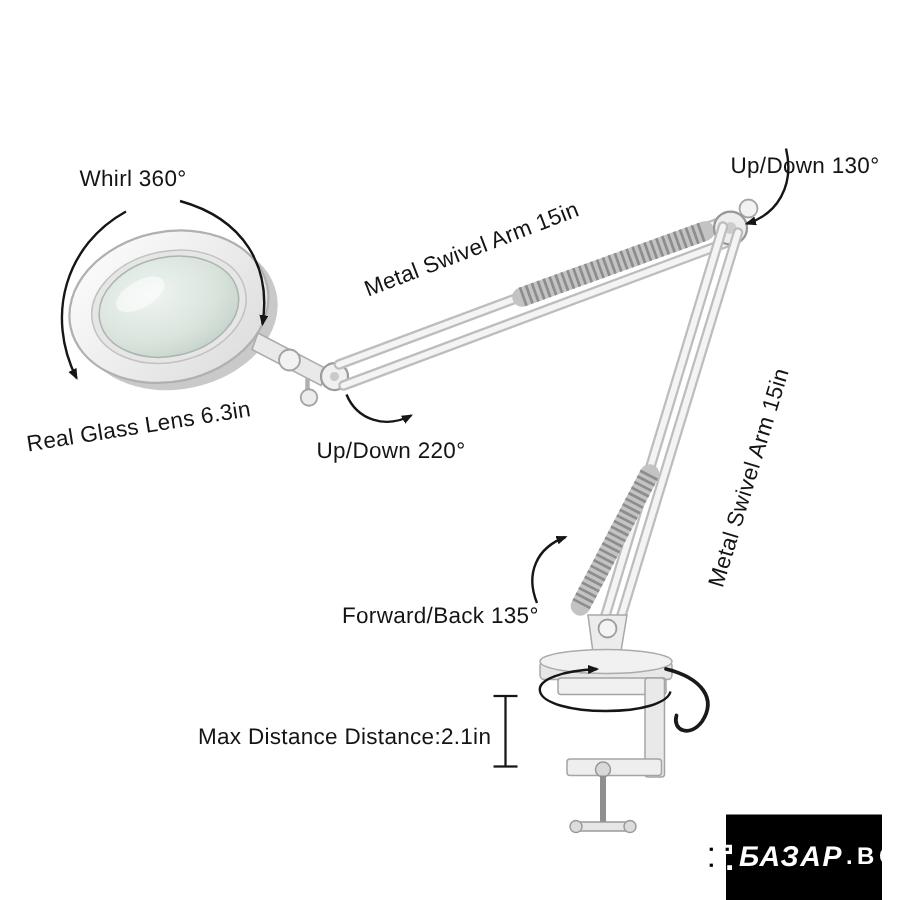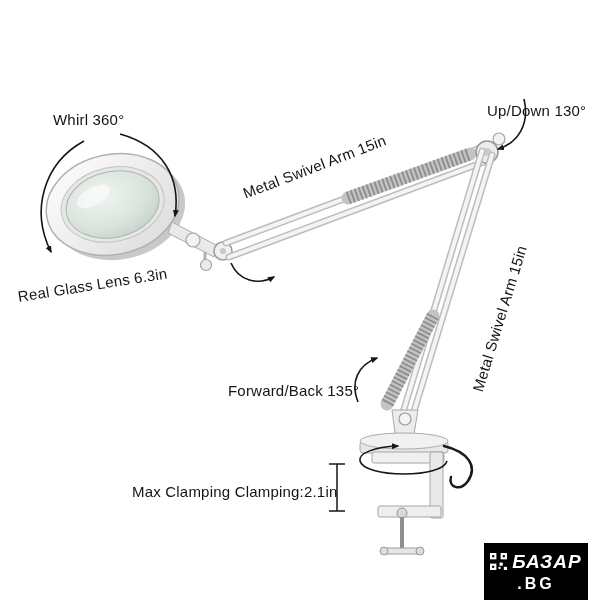--- a/index.html
+++ b/index.html
@@ -11,26 +11,26 @@
   .lbl{
     position:absolute;font-size:15px;line-height:17px;white-space:nowrap;
     color:#141414;letter-spacing:.2px;
   }
   .lbl-whirl{left:53px;top:111px;}
   .lbl-ud270{left:487px;top:102px;}
   .lbl-arm-upper{left:212px;top:158px;width:205px;text-align:center;transform:rotate(-21deg);transform-origin:center;}
   .lbl-ud220{left:211px;top:292px;}
   .lbl-lens{left:18px;top:288px;transform:rotate(-9deg);transform-origin:left center;}
   .lbl-arm-right{left:397px;top:310px;width:205px;text-align:center;transform:rotate(-73deg);transform-origin:center;}
-  .lbl-fb{left:228px;top:382px;}
+  .lbl-fb{left:228px;top:402px;}
   .lbl-lr{left:474px;top:452px;}
   .lbl-clamp{left:132px;top:483px;}
   .watermark{
     position:absolute;right:0;bottom:0;width:104px;height:57px;background:#000000;
-    color:#ffffff;display:flex;flex-direction:column;align-items:center;justify-content:center;gap:2px;
+    color:#ffffff;display:flex;align-items:center;justify-content:center;gap:2px;
   }
   .wm-row{display:flex;align-items:center;gap:5px;}
   .wm-text{font-weight:700;font-size:19px;letter-spacing:1px;font-style:italic;}
   .wm-sub{font-weight:700;font-size:16px;letter-spacing:3px;}
 </style>
 </head>
 <body>
 
 <div id="stage">
 
@@ -127,24 +127,25 @@
     <g stroke="#161616" stroke-width="1.5">
       <line x1="337" y1="464" x2="337" y2="511"></line>
       <line x1="329" y1="464" x2="345" y2="464"></line>
       <line x1="329" y1="511" x2="345" y2="511"></line>
     </g>
   </svg>
 
   <div class="lbl lbl-whirl">Whirl 360°</div>
   <div class="lbl lbl-ud270">Up/Down 130°</div>
   <div class="lbl lbl-arm-upper">Metal Swivel Arm 15in</div>
+  <div class="lbl lbl-ud220">Up/Down 220°</div>
   <div class="lbl lbl-lens">Real Glass Lens 6.3in</div>
   <div class="lbl lbl-arm-right">Metal Swivel Arm 15in</div>
   <div class="lbl lbl-fb">Forward/Back 135°</div>
-  <div class="lbl lbl-clamp">Max Clamping Clamping:2.1in</div>
+  <div class="lbl lbl-clamp">Max Distance Distance:2.1in</div>
 
   <div class="watermark">
     <div class="wm-row">
       <svg width="17" height="17" viewBox="0 0 16 16">
         <g fill="#ffffff">
           <rect x="0" y="0" width="6" height="6"></rect>
             <rect x="10" y="0" width="6" height="6"></rect>
           <rect x="0" y="10" width="6" height="6"></rect>
           <rect x="9" y="9" width="3" height="3"></rect>
             <rect x="13" y="13" width="3" height="3"></rect>

